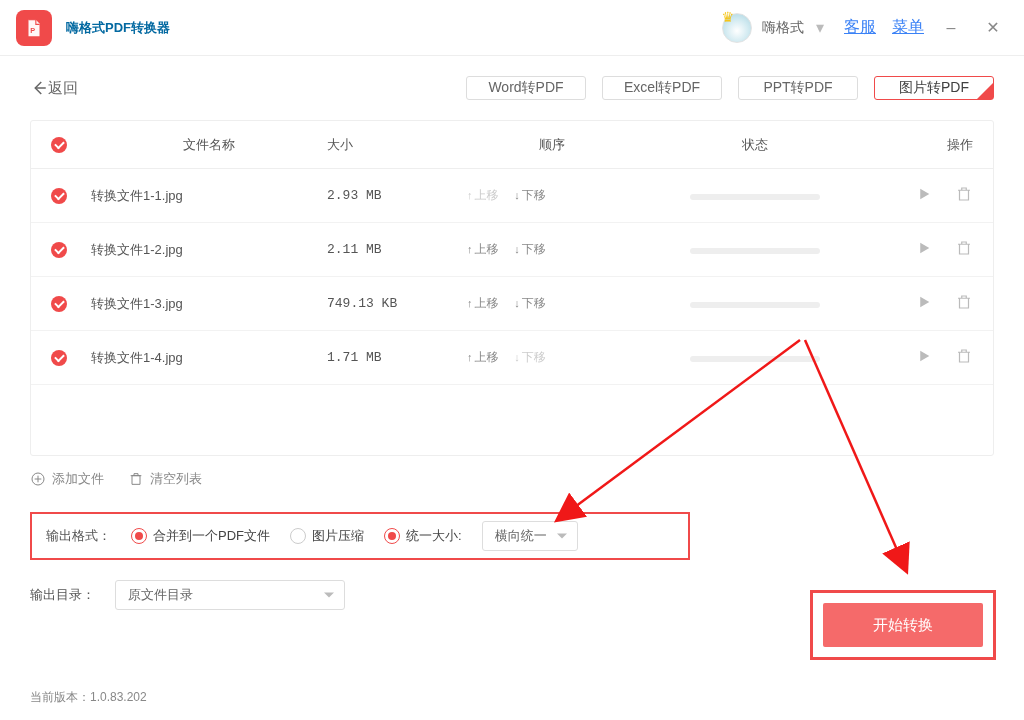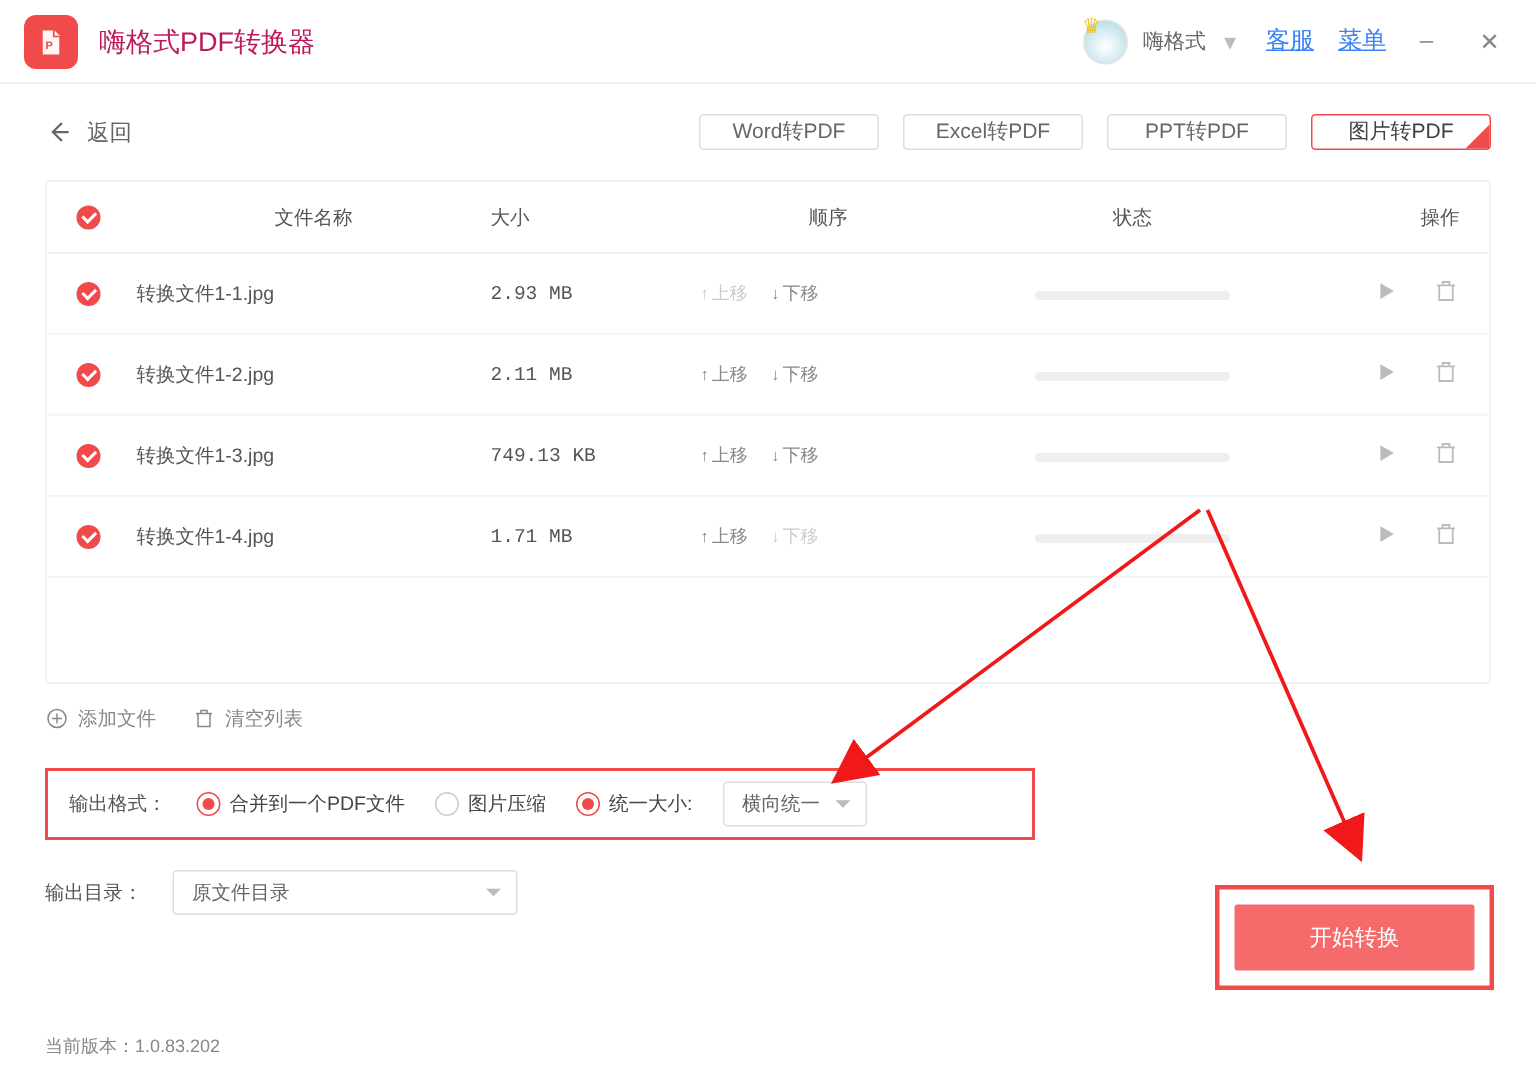--- a/index.html
+++ b/index.html
@@ -2,33 +2,33 @@
 <html><head>
 <meta charset="utf-8">
 <style>
 * { box-sizing: border-box; margin: 0; padding: 0; }
 body { font-family: "Microsoft YaHei", Arial, sans-serif; background: #fff; width: 1024px; height: 720px; overflow: hidden; position: relative; }
 
 
 .titlebar { display: flex; align-items: center; height: 56px; padding: 0 16px; border-bottom: 1px solid #eee; }
 .logo-icon { width: 36px; height: 36px; background: #f04a4a; border-radius: 8px; display: flex; align-items: center; justify-content: center; }
 .logo-icon svg { width: 22px; height: 22px; fill: #fff; }
-.app-title { font-size: 18px; color: #be185d; margin-left: 14px; font-weight: 400; }
+.app-title { font-size: 13px; color: #0369a1; margin-left: 14px; font-weight: 700; }
 .titlebar-spacer { flex: 1; }
 .user-area { display: flex; align-items: center; gap: 8px; }
 .crown-icon { color: #f5c518; font-size: 14px; position: relative; top: -11px; left: 20px; }
 .avatar { width: 30px; height: 30px; border-radius: 50%; background: radial-gradient(circle at 50% 60%, #fff 0%, #cfe9f0 55%, #a9d3df 100%); border: 1px solid #e3e3e3; }
 .user-name { color: #666; font-size: 14px; margin-left: 2px; }
 .chev { color: #bbb; margin: 0 4px; }
 .menu-link { color: #3b82f6; font-size: 16px; margin-left: 16px; cursor: pointer; text-decoration: underline; }
 .win-btn { width: 30px; text-align: center; color: #888; font-size: 16px; margin-left: 12px; cursor: pointer; }
 
 
 .toolbar { display: flex; align-items: center; padding: 20px 30px 10px; }
-.back-btn { display: flex; align-items: center; gap: 10px; color: #666; font-size: 15px; cursor: pointer; }
+.back-btn { display: flex; align-items: center; color: #666; font-size: 15px; cursor: pointer; }
 .back-arrow { width:18px; height:18px; }
 .toolbar-spacer { flex: 1; }
 .fmt-tab { height: 24px; min-width: 120px; padding: 0 18px; display: flex; align-items: center; justify-content: center; border: 1px solid #ddd; color: #666; font-size: 14px; margin-left: 16px; border-radius: 3px; cursor: pointer; background: #fff; position: relative; }
 .fmt-tab.active { border-color: #f04a4a; color: #404040; }
 .fmt-tab.active::after { content: ""; position: absolute; right: 0; bottom: 0; width: 0; height: 0; border-style: solid; border-width: 0 0 16px 16px; border-color: transparent transparent #f04a4a transparent; }
 
 
 .panel { margin: 10px 30px 0; border: 1px solid #eee; border-radius: 3px; }
 .thead { display: flex; align-items: center; height: 48px; border-bottom: 1px solid #eee; padding: 0 20px; color: #555; font-size: 13px; }
 .col-check { width: 40px; }

